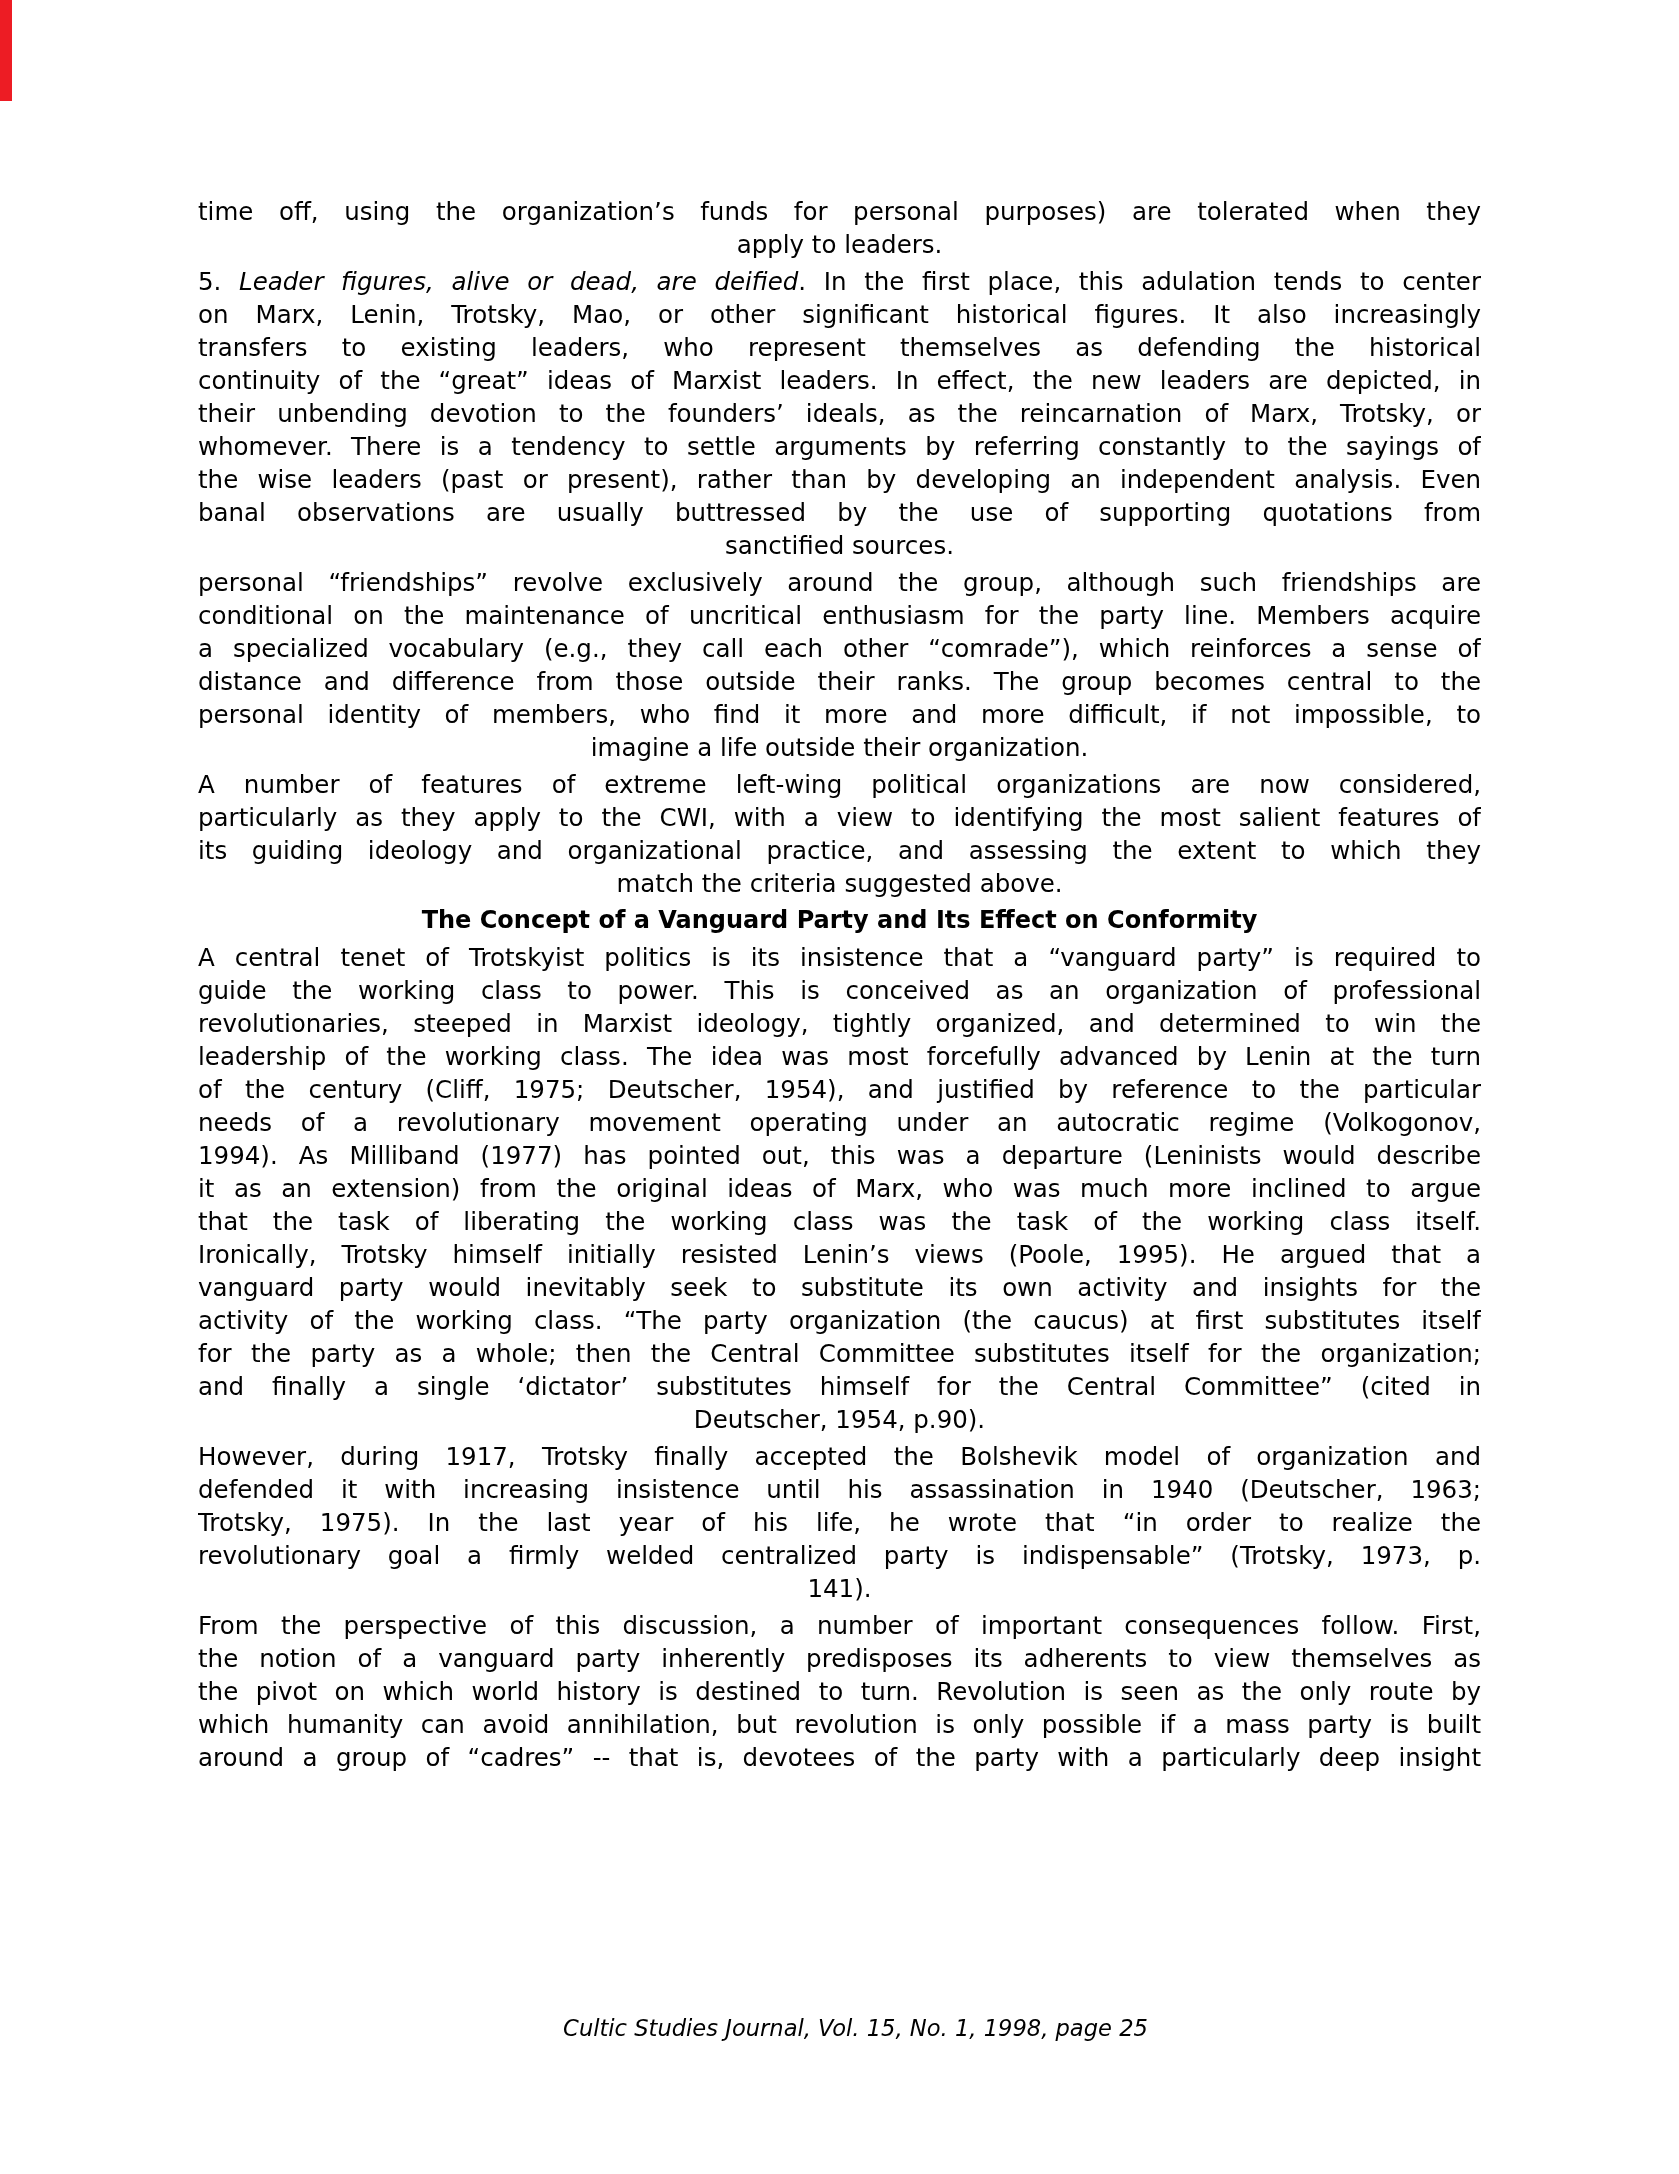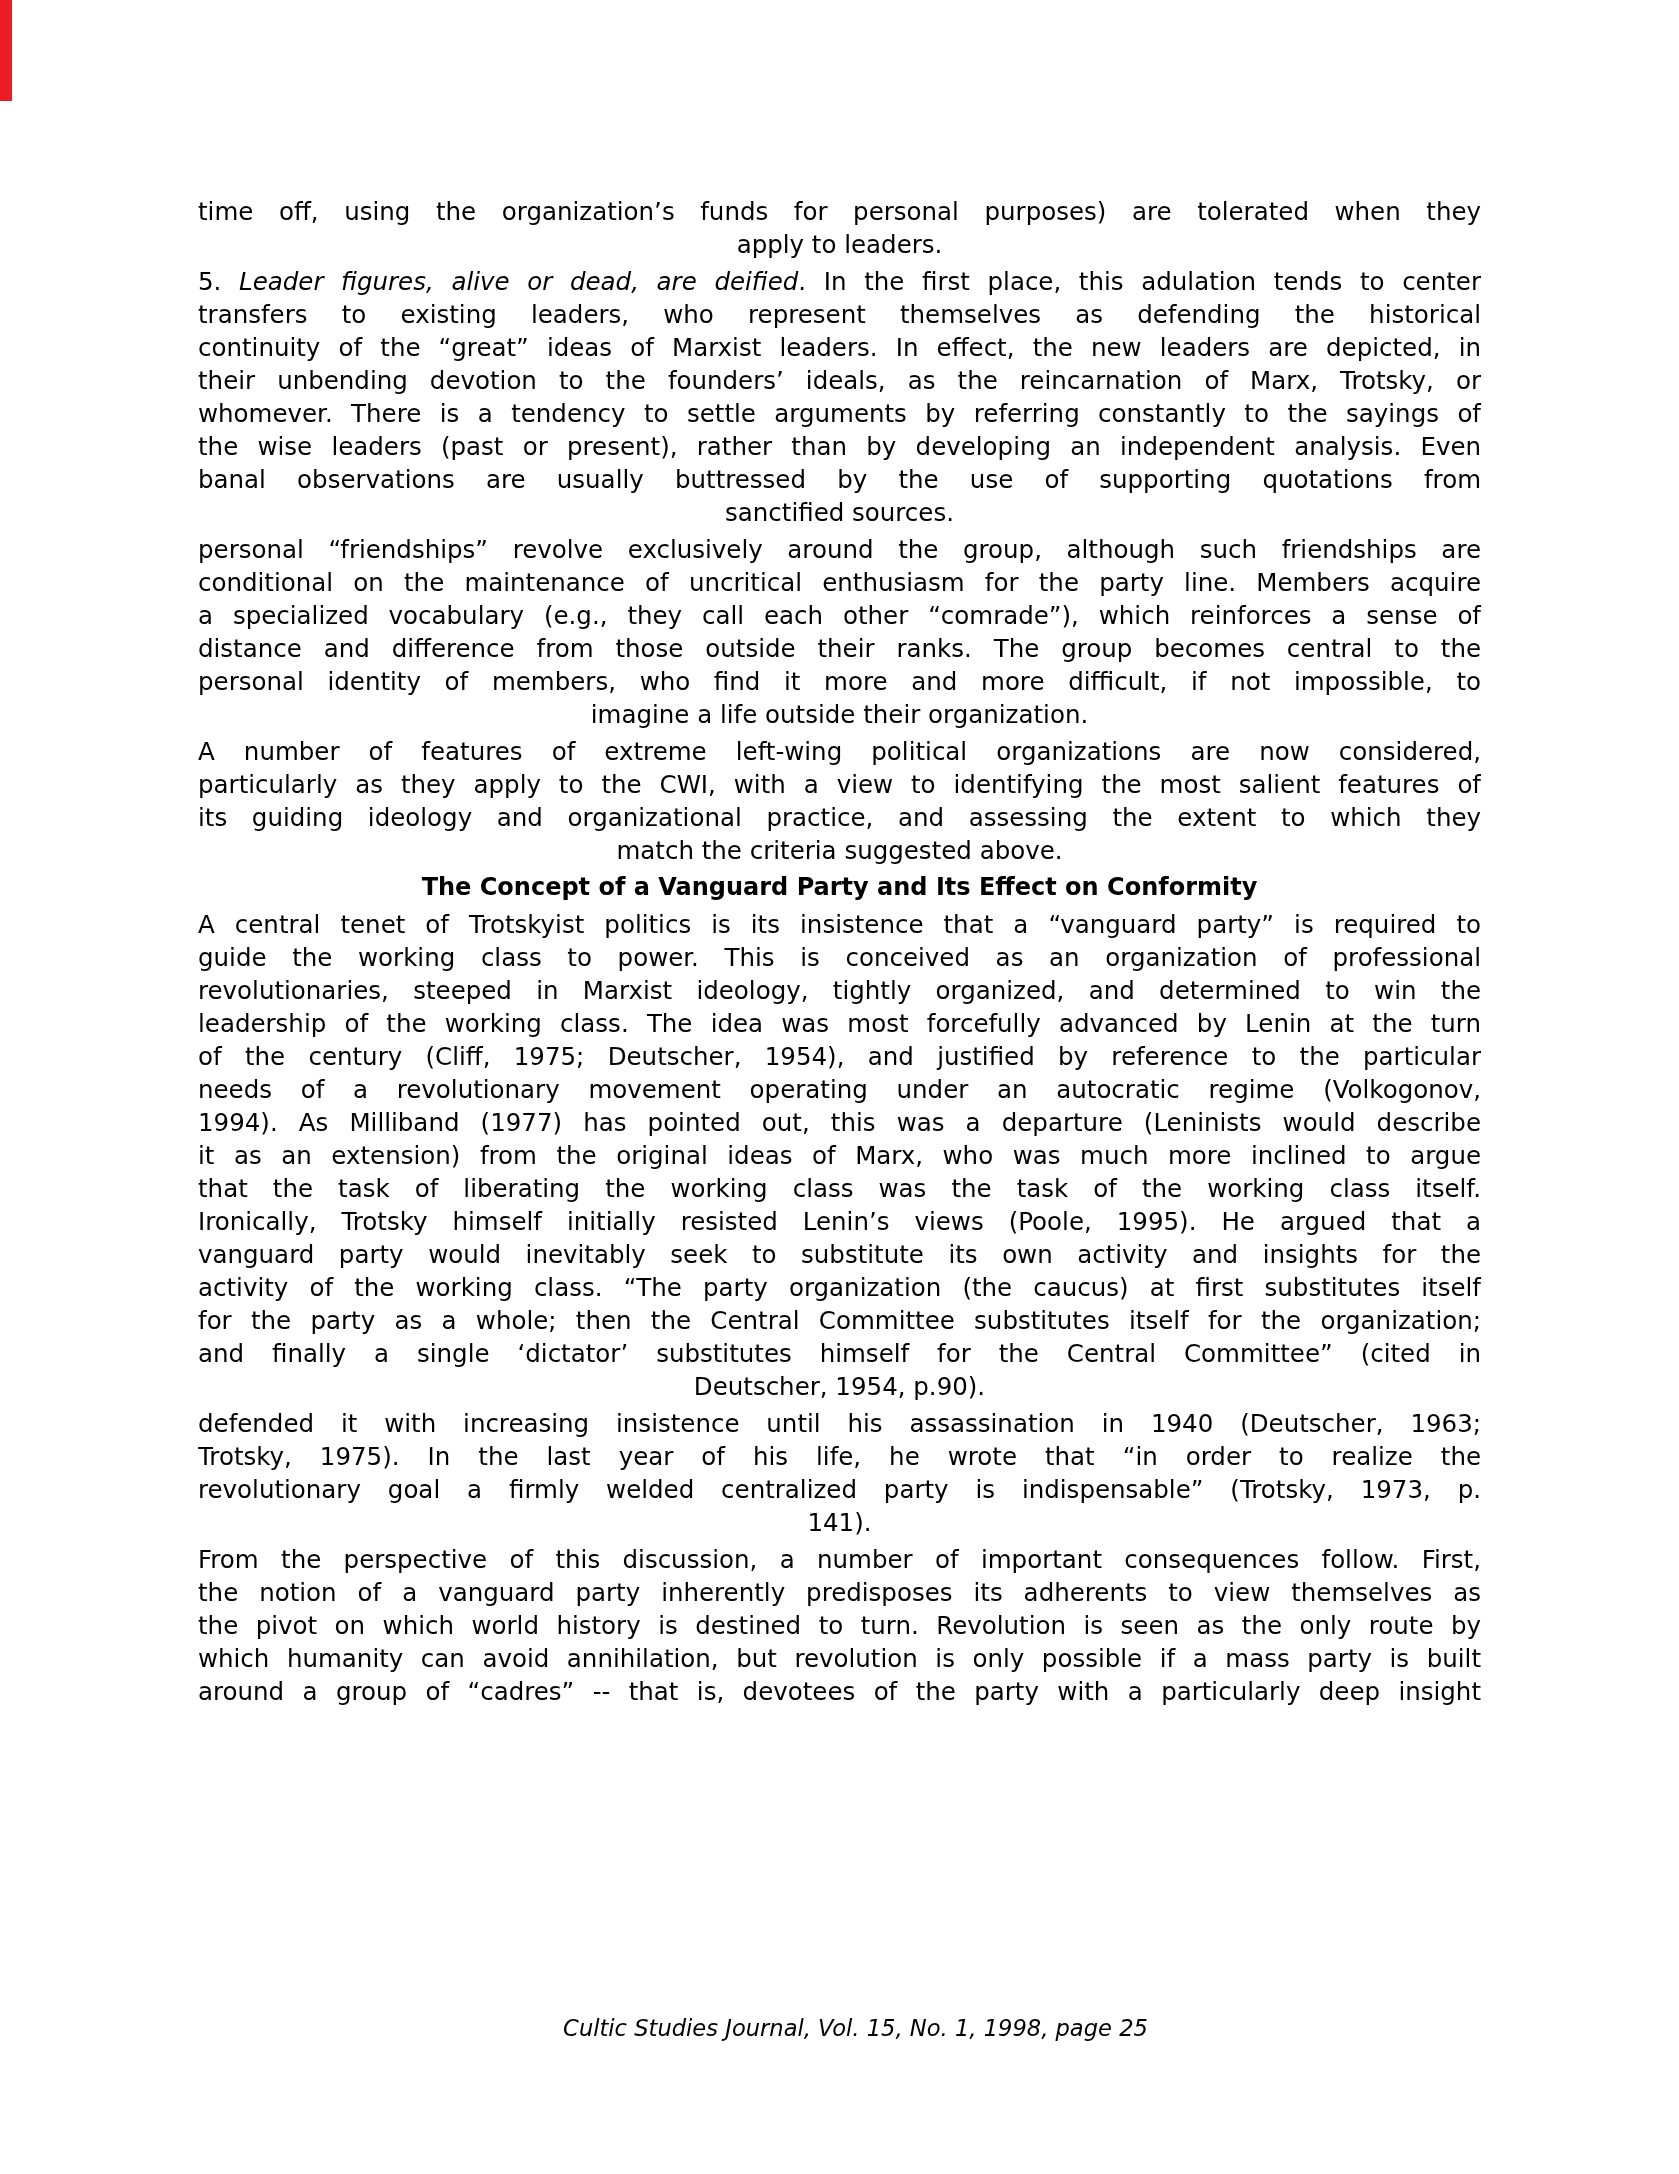--- a/index.html
+++ b/index.html
@@ -63,20 +63,21 @@
 
 <div class="redbar" style="background: rgb(237, 28, 36);"></div>
 
 <div class="content">
     <div class="para block">
       <div class="line just"><span>time off, using the organization’s funds for personal purposes) are tolerated when they</span></div>
       <div class="line last"><span>apply to leaders.</span></div>
     </div>
     <div class="para block">
       <div class="line just"><span>5.  </span><span class="i">Leader figures, alive or dead, are deified</span><span>. In the first place, this adulation tends to center</span></div>
+      <div class="line just"><span>on Marx, Lenin, Trotsky, Mao, or other significant historical figures. It also increasingly</span></div>
       <div class="line just"><span>transfers to existing leaders, who represent themselves as defending the historical</span></div>
       <div class="line just"><span>continuity of the “great” ideas of Marxist leaders. In effect, the new leaders are depicted, in</span></div>
       <div class="line just"><span>their unbending devotion to the founders’ ideals, as the reincarnation of Marx, Trotsky, or</span></div>
       <div class="line just"><span>whomever. There is a tendency to settle arguments by referring constantly to the sayings of</span></div>
       <div class="line just"><span>the wise leaders (past or present), rather than by developing an independent analysis. Even</span></div>
       <div class="line just"><span>banal observations are usually buttressed by the use of supporting quotations from</span></div>
       <div class="line last"><span>sanctified sources.</span></div>
     </div>
     <div class="para block">
       <div class="line just"><span>personal “friendships” revolve exclusively around the group, although such friendships are</span></div>
@@ -104,20 +105,21 @@
       <div class="line just"><span>it as an extension) from the original ideas of Marx, who was much more inclined to argue</span></div>
       <div class="line just"><span>that the task of liberating the working class was the task of the working class itself.</span></div>
       <div class="line just"><span>Ironically, Trotsky himself initially resisted Lenin’s views (Poole, 1995). He argued that a</span></div>
       <div class="line just"><span>vanguard party would inevitably seek to substitute its own activity and insights for the</span></div>
       <div class="line just"><span>activity of the working class.  “The party organization (the caucus) at first substitutes itself</span></div>
       <div class="line just"><span>for the party as a whole; then the Central Committee substitutes itself for the organization;</span></div>
       <div class="line just"><span>and finally a single ‘dictator’ substitutes himself for the Central Committee” (cited in</span></div>
       <div class="line last"><span>Deutscher, 1954, p.90).</span></div>
     </div>
     <div class="para block">
+      <div class="line just"><span>However, during 1917, Trotsky finally accepted the Bolshevik model of organization and</span></div>
       <div class="line just"><span>defended it with increasing insistence until his assassination in 1940 (Deutscher, 1963;</span></div>
       <div class="line just"><span>Trotsky, 1975). In the last year of his life, he wrote that “in order to realize the</span></div>
       <div class="line just"><span>revolutionary goal a firmly welded centralized party is indispensable” (Trotsky, 1973, p.</span></div>
       <div class="line last"><span>141).</span></div>
     </div>
     <div class="para block">
       <div class="line just"><span>From the perspective of this discussion, a number of important consequences follow. First,</span></div>
       <div class="line just"><span>the notion of a vanguard party inherently predisposes its adherents to view themselves as</span></div>
       <div class="line just"><span>the pivot on which world history is destined to turn. Revolution is seen as the only route by</span></div>
       <div class="line just"><span>which humanity can avoid annihilation, but revolution is only possible if a mass party is built</span></div>

